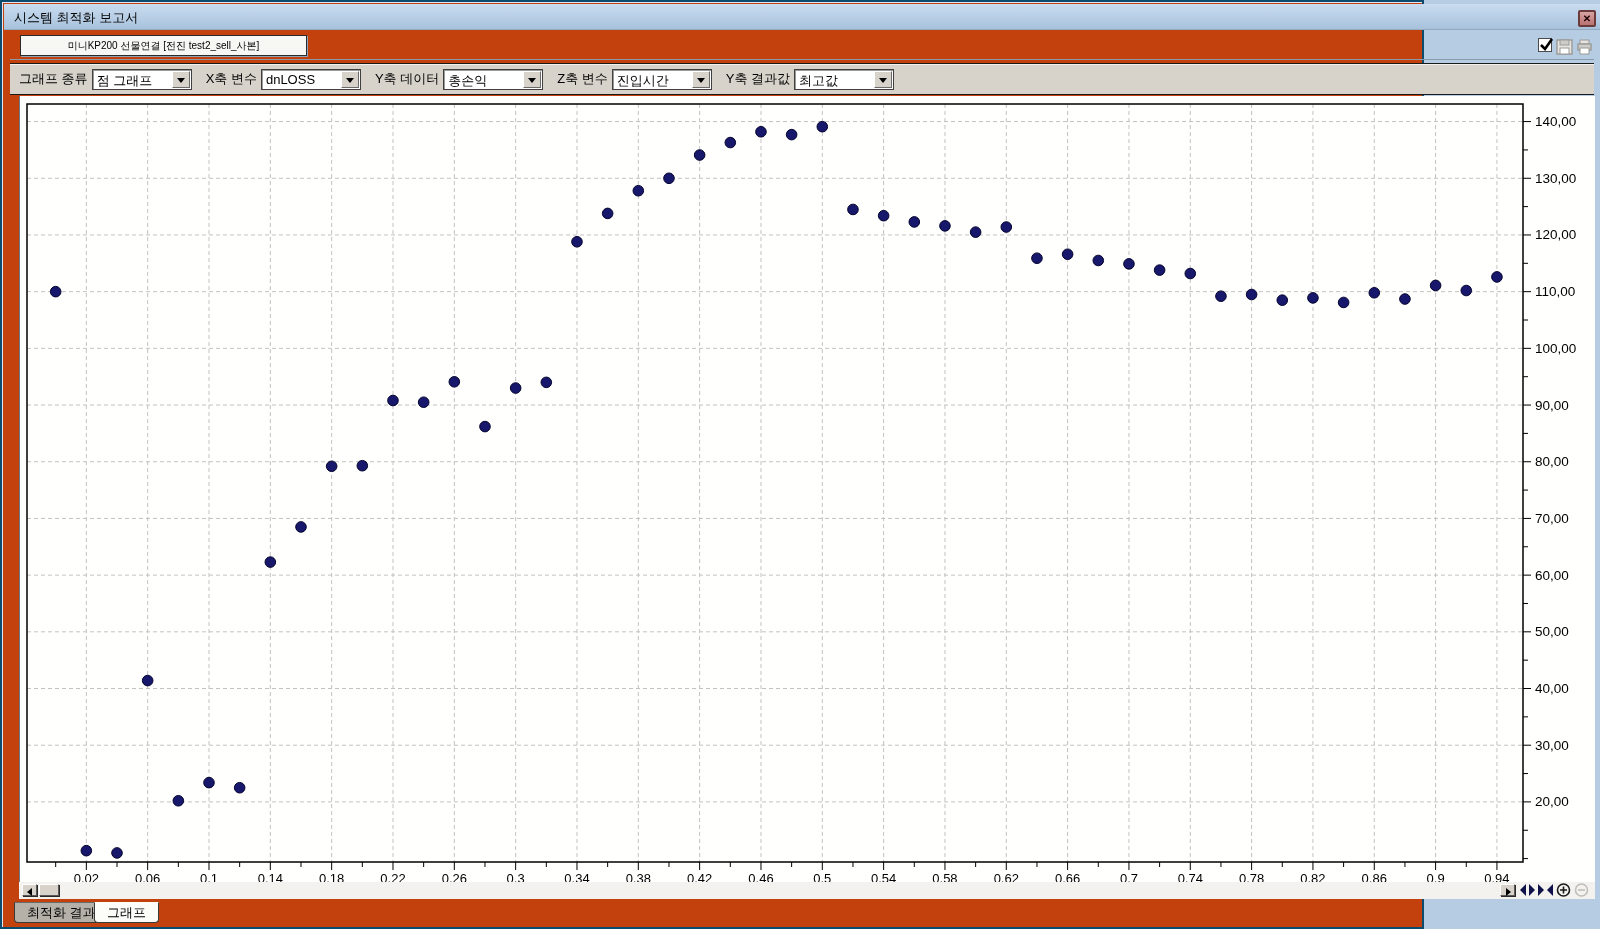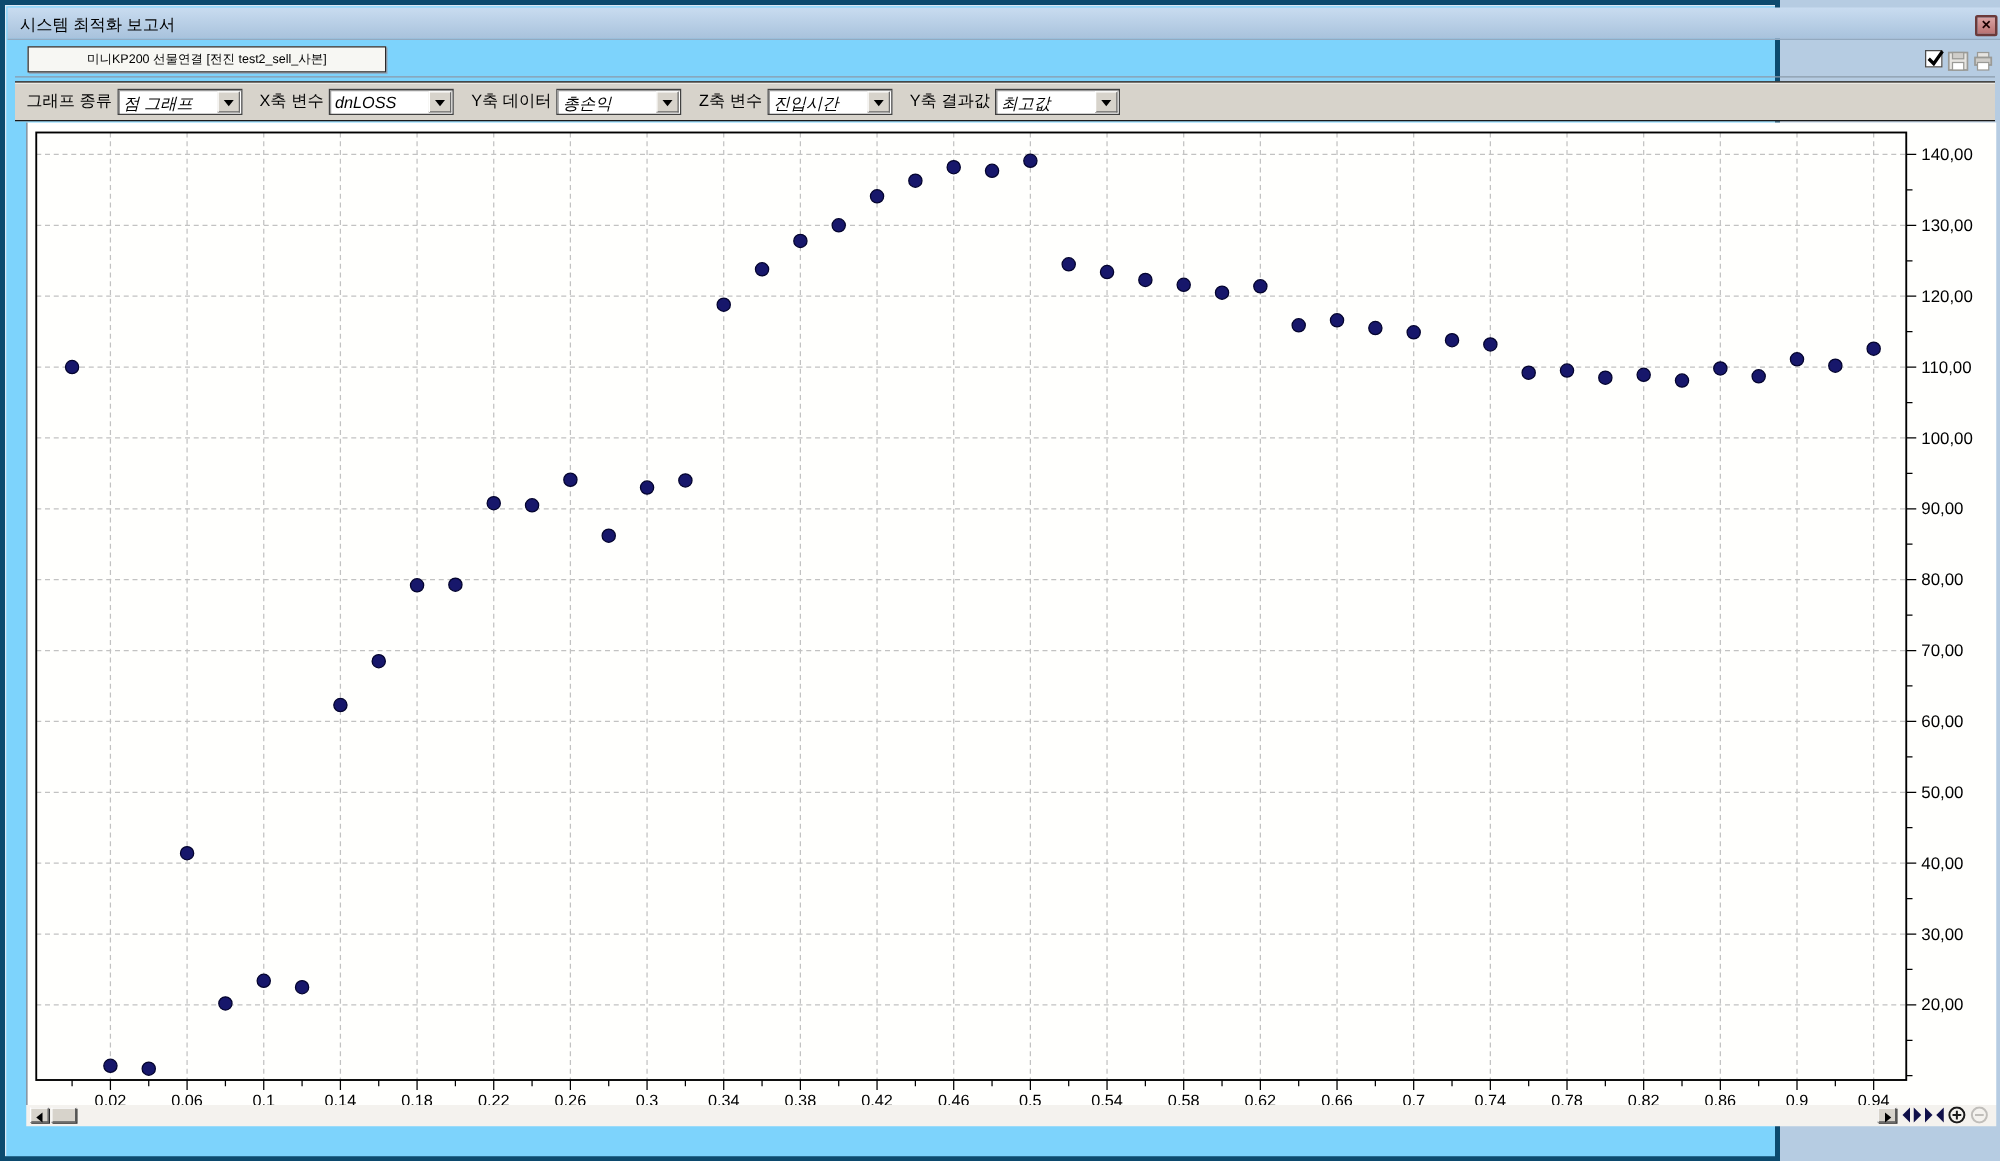--- a/index.html
+++ b/index.html
@@ -1,20 +1,20 @@
 <!DOCTYPE html>
 <html><head>
 <meta charset="utf-8">
 <style>
   * { margin:0; padding:0; box-sizing:border-box; }
   html,body { width:1600px; height:929px; overflow:hidden; }
   body { font-family:"Liberation Sans","DejaVu Sans",sans-serif; background:#b6cce2; position:relative; }
 
   .window { position:absolute; left:0; top:0; width:1424px; height:929px;
-            background:#7dd3fc; border:4px solid #0c4a6e; box-shadow:inset 1px 1px 0 #dce8f4; }
+            background:#c2410c; border:2px solid #0c4a6e; box-shadow:inset 1px 1px 0 #dce8f4; }
 
   
   .titlebar { position:absolute; left:2px; top:2px; width:1596px; height:26px;
               background:linear-gradient(to bottom,#c9dcf0,#a8c2dc);
               border-bottom:1px solid #93a9bf; }
   .titlebar .title { position:absolute; left:10px; top:5px; font-size:13px; color:#000; }
   .close-btn { position:absolute; left:1576px; top:8px; width:18px; height:17px;
                background:linear-gradient(to bottom,#d9a3a3,#b97272);
                border:2px solid #6b3a3a; border-radius:2px; cursor:pointer;
                color:#1a0000; font-size:10px; font-weight:bold; line-height:11px; text-align:center; padding:0; }
@@ -30,21 +30,21 @@
   .sep-line { position:absolute; left:8px; top:57px; width:1584px; height:1px; background:#8a9aaa; }
 
   
   .toolbar { position:absolute; left:8px; top:61px; width:1584px; height:32px;
              background:#d7d3cb; border-top:1px solid #1a1a1a; border-bottom:1px solid #1a1a1a;
              box-shadow:inset 0 1px 0 #f4f2ee;
              display:flex; align-items:center; padding-left:9px; }
   .tb-group { display:flex; align-items:center; margin-right:14px; }
   .tb-label { font-size:13px; color:#000; margin-right:4px; white-space:nowrap; }
   .combo { position:relative; width:100px; height:21px; background:#fff;
-           border:1px solid #404040; box-shadow:inset 1px 1px 0 #9a9a9a; cursor:pointer;font-style:italic; }
+           border:1px solid #404040; box-shadow:inset 1px 1px 0 #9a9a9a; cursor:pointer; }
   .combo .combo-val { position:absolute; left:4px; top:2px; font-size:13px; color:#000; white-space:nowrap; }
   .combo .combo-btn { position:absolute; right:1px; top:1px; bottom:1px; width:18px;
                       background:#d7d3cb; border:1px solid #fff; border-right-color:#6a6a6a; border-bottom-color:#6a6a6a; }
   .combo .combo-btn:after { content:""; position:absolute; left:4px; top:6px;
                       border-left:4px solid transparent; border-right:4px solid transparent; border-top:5px solid #000; }
 
   
   .plot-panel { position:absolute; left:17px; top:94px; width:1576px; height:786px;
                 background:#fffffd; border-left:1px solid #6a7a8a; }
   .plot-panel svg { display:block; }
@@ -360,14 +360,18 @@
     <svg class="nav-ico" style="left:1536px;" viewBox="0 0 17 14">
       <circle cx="8.5" cy="7" r="6" fill="none" stroke="#1a1a1a" stroke-width="1.6"></circle>
       <path d="M8.5 3.5 V10.5 M5 7 H12" stroke="#1a1a1a" stroke-width="1.6"></path>
     </svg>
     <svg class="nav-ico" style="left:1554px;" viewBox="0 0 17 14">
       <circle cx="8.5" cy="7" r="6" fill="none" stroke="#c0beba" stroke-width="1.6"></circle>
       <path d="M5 7 H12" stroke="#c0beba" stroke-width="1.6"></path>
     </svg>
   </div>
 
+  <div class="tab-row">
+    <div class="tab tab-inactive" style="left:4px;">최적화 결과</div>
+    <div class="tab tab-active" style="left:84px;">그래프</div>
+  </div>
 
 </div>
 
 </body></html>

